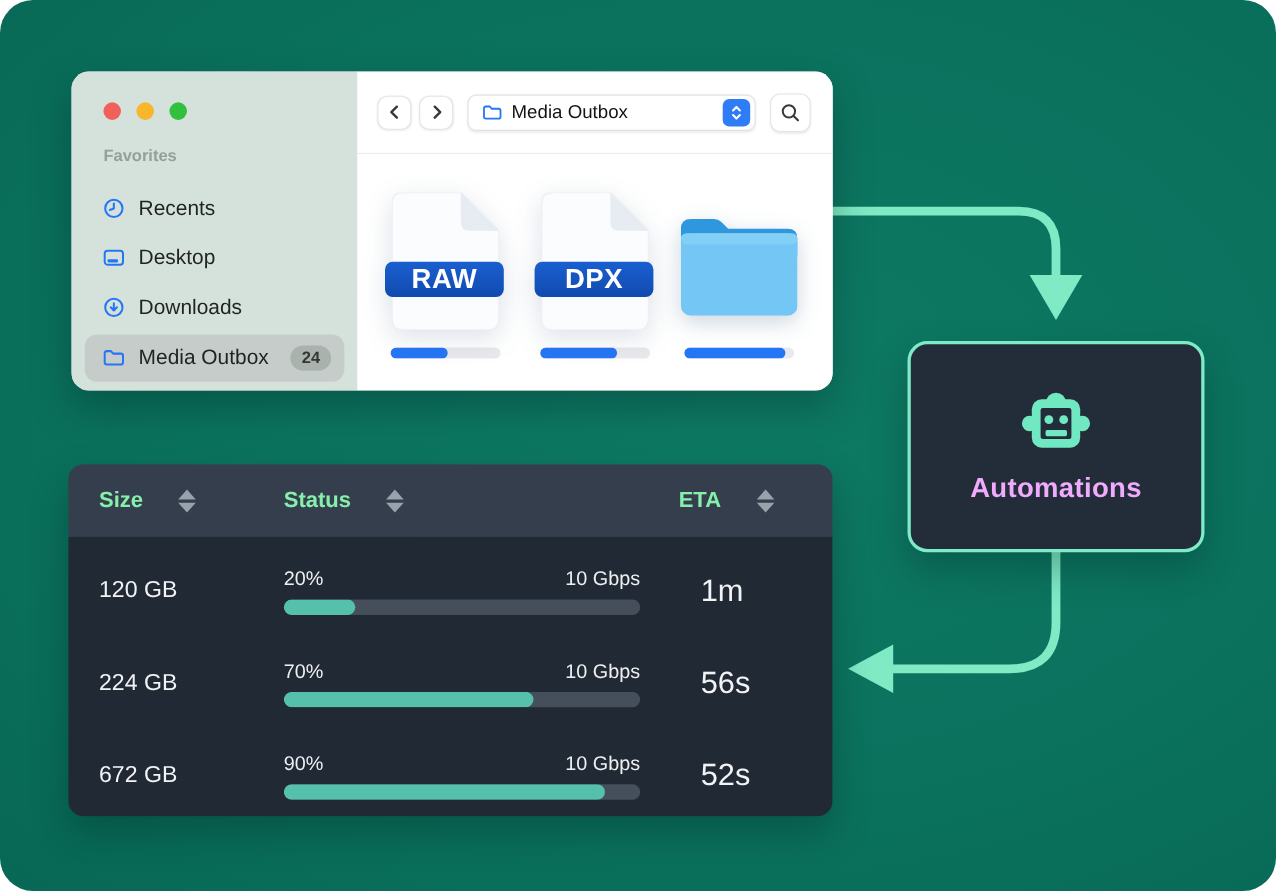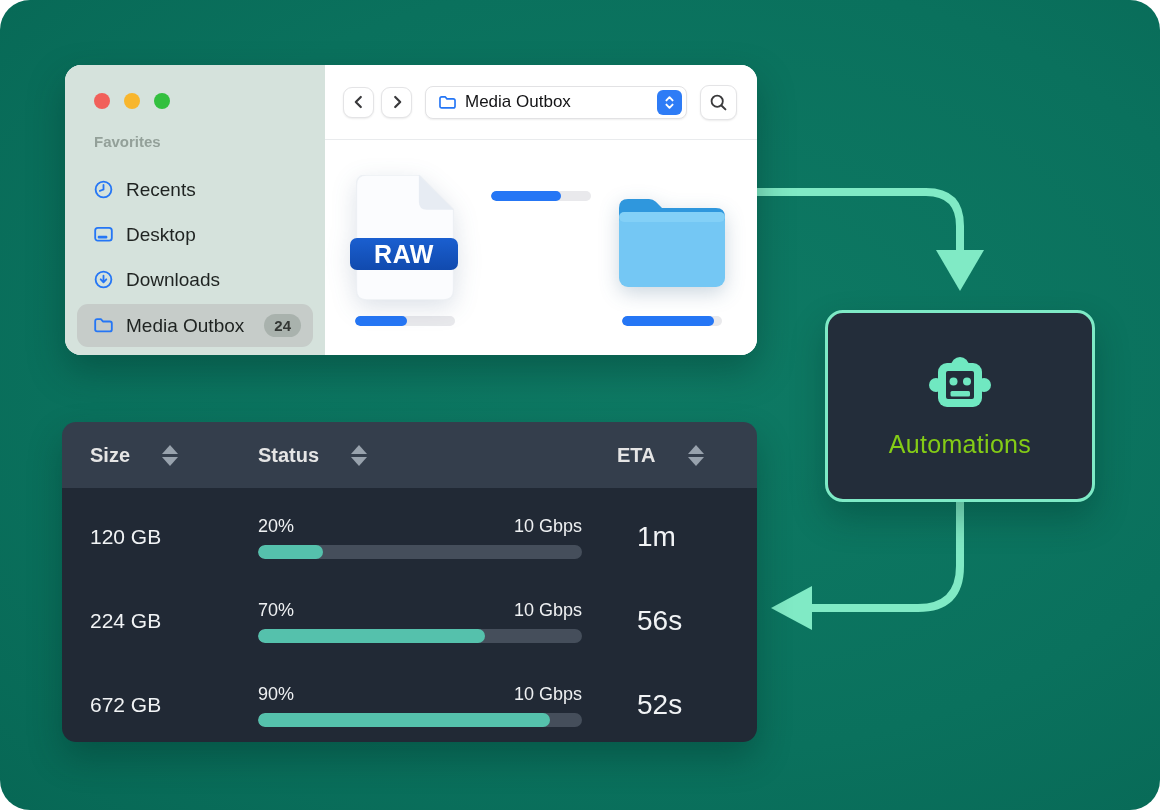--- a/index.html
+++ b/index.html
@@ -53,29 +53,29 @@
   .file-item.doc-file .mini-progress { margin-top:16px; }
   .file-item.folder-file .mini-progress { margin-top:29px; }
   .mini-progress i { display:block; height:100%; border-radius:5px; background:#2576f5; }
   
   .auto-box {
     position:absolute; left:825px; top:310px; width:270px; height:192px; z-index:2;
     background:#232d3a; border:3px solid #7eeac6; border-radius:18px;
     display:flex; flex-direction:column; align-items:center; justify-content:center; gap:20px;
     box-shadow:0 16px 34px rgba(2,40,34,.3);
   }
-  .auto-label { color:#84cc16; font-size:25px; font-weight:normal; letter-spacing:.3px; }
+  .auto-label { color:#f0abfc; font-size:25px; font-weight:bold; letter-spacing:.3px; }
   
   .ttable {
     position:absolute; left:62px; top:422px; width:695px; height:320px; z-index:2;
     border-radius:14px; overflow:hidden; box-shadow:0 16px 34px rgba(2,40,34,.33);
     display:flex; flex-direction:column;
   }
   .thead { height:66px; flex:none; background:#343e4c; display:flex; align-items:center; }
-  .th { display:flex; align-items:center; color:#e5e5e5; font-size:20px; font-weight:bold; }
+  .th { display:flex; align-items:center; color:#86efac; font-size:20px; font-weight:bold; }
   .th-size { width:196px; padding-left:28px; }
   .th-status { width:324px; }
   .th-eta { padding-left:35px;text-align:right; }
   .sort { display:inline-flex; flex-direction:column; gap:3px; margin-left:32px; }
   .sort .up { width:0; height:0; border-left:8px solid transparent; border-right:8px solid transparent; border-bottom:9px solid #98a2ad; }
   .sort .down { width:0; height:0; border-left:8px solid transparent; border-right:8px solid transparent; border-top:9px solid #98a2ad; }
   .tbody { flex:1; background:#212935; padding-top:7px; }
   .trow { height:84px; display:flex; align-items:center; }
   .td-size { width:196px; padding-left:28px; font-size:21px; color:#f1f3f5; }
   .td-status { width:324px; }
@@ -183,20 +183,27 @@
               <path d="M63 0 L98 35 H71 Q63 35 63 27 Z" fill="#e7ecf3"></path>
             </svg>
             <div class="type-badge">RAW</div>
           </div>
           <div class="mini-progress">
               <i style="width: 52%;"></i>
             </div>
         </div>
 
         <div class="file-item doc-file" style="left:166px;">
+          <div class="docwrap">
+            <svg width="98" height="125" viewBox="0 0 98 126">
+              <path d="M10 0 H63 L98 35 V116 Q98 126 88 126 H10 Q0 126 0 116 V10 Q0 0 10 0 Z" fill="#fbfcfe" stroke="#edf0f4" stroke-width="1.5"></path>
+              <path d="M63 0 L98 35 H71 Q63 35 63 27 Z" fill="#e7ecf3"></path>
+            </svg>
+            <div class="type-badge">DPX</div>
+          </div>
           <div class="mini-progress">
               <i style="width: 70%;"></i>
             </div>
         </div>
 
         <div class="file-item folder-file" style="left:297px;">
           <div class="folderwrap">
             <svg width="106" height="95" viewBox="0 0 106 95">
               <path d="M0 16 Q0 7 9 7 H30 Q34 7 36.8 9.8 L43 16 H97 Q106 16 106 25 V40 H0 Z" fill="#2f97dd"></path>
               <rect x="0" y="20" width="106" height="75" rx="9" fill="#74c7f4"></rect>

